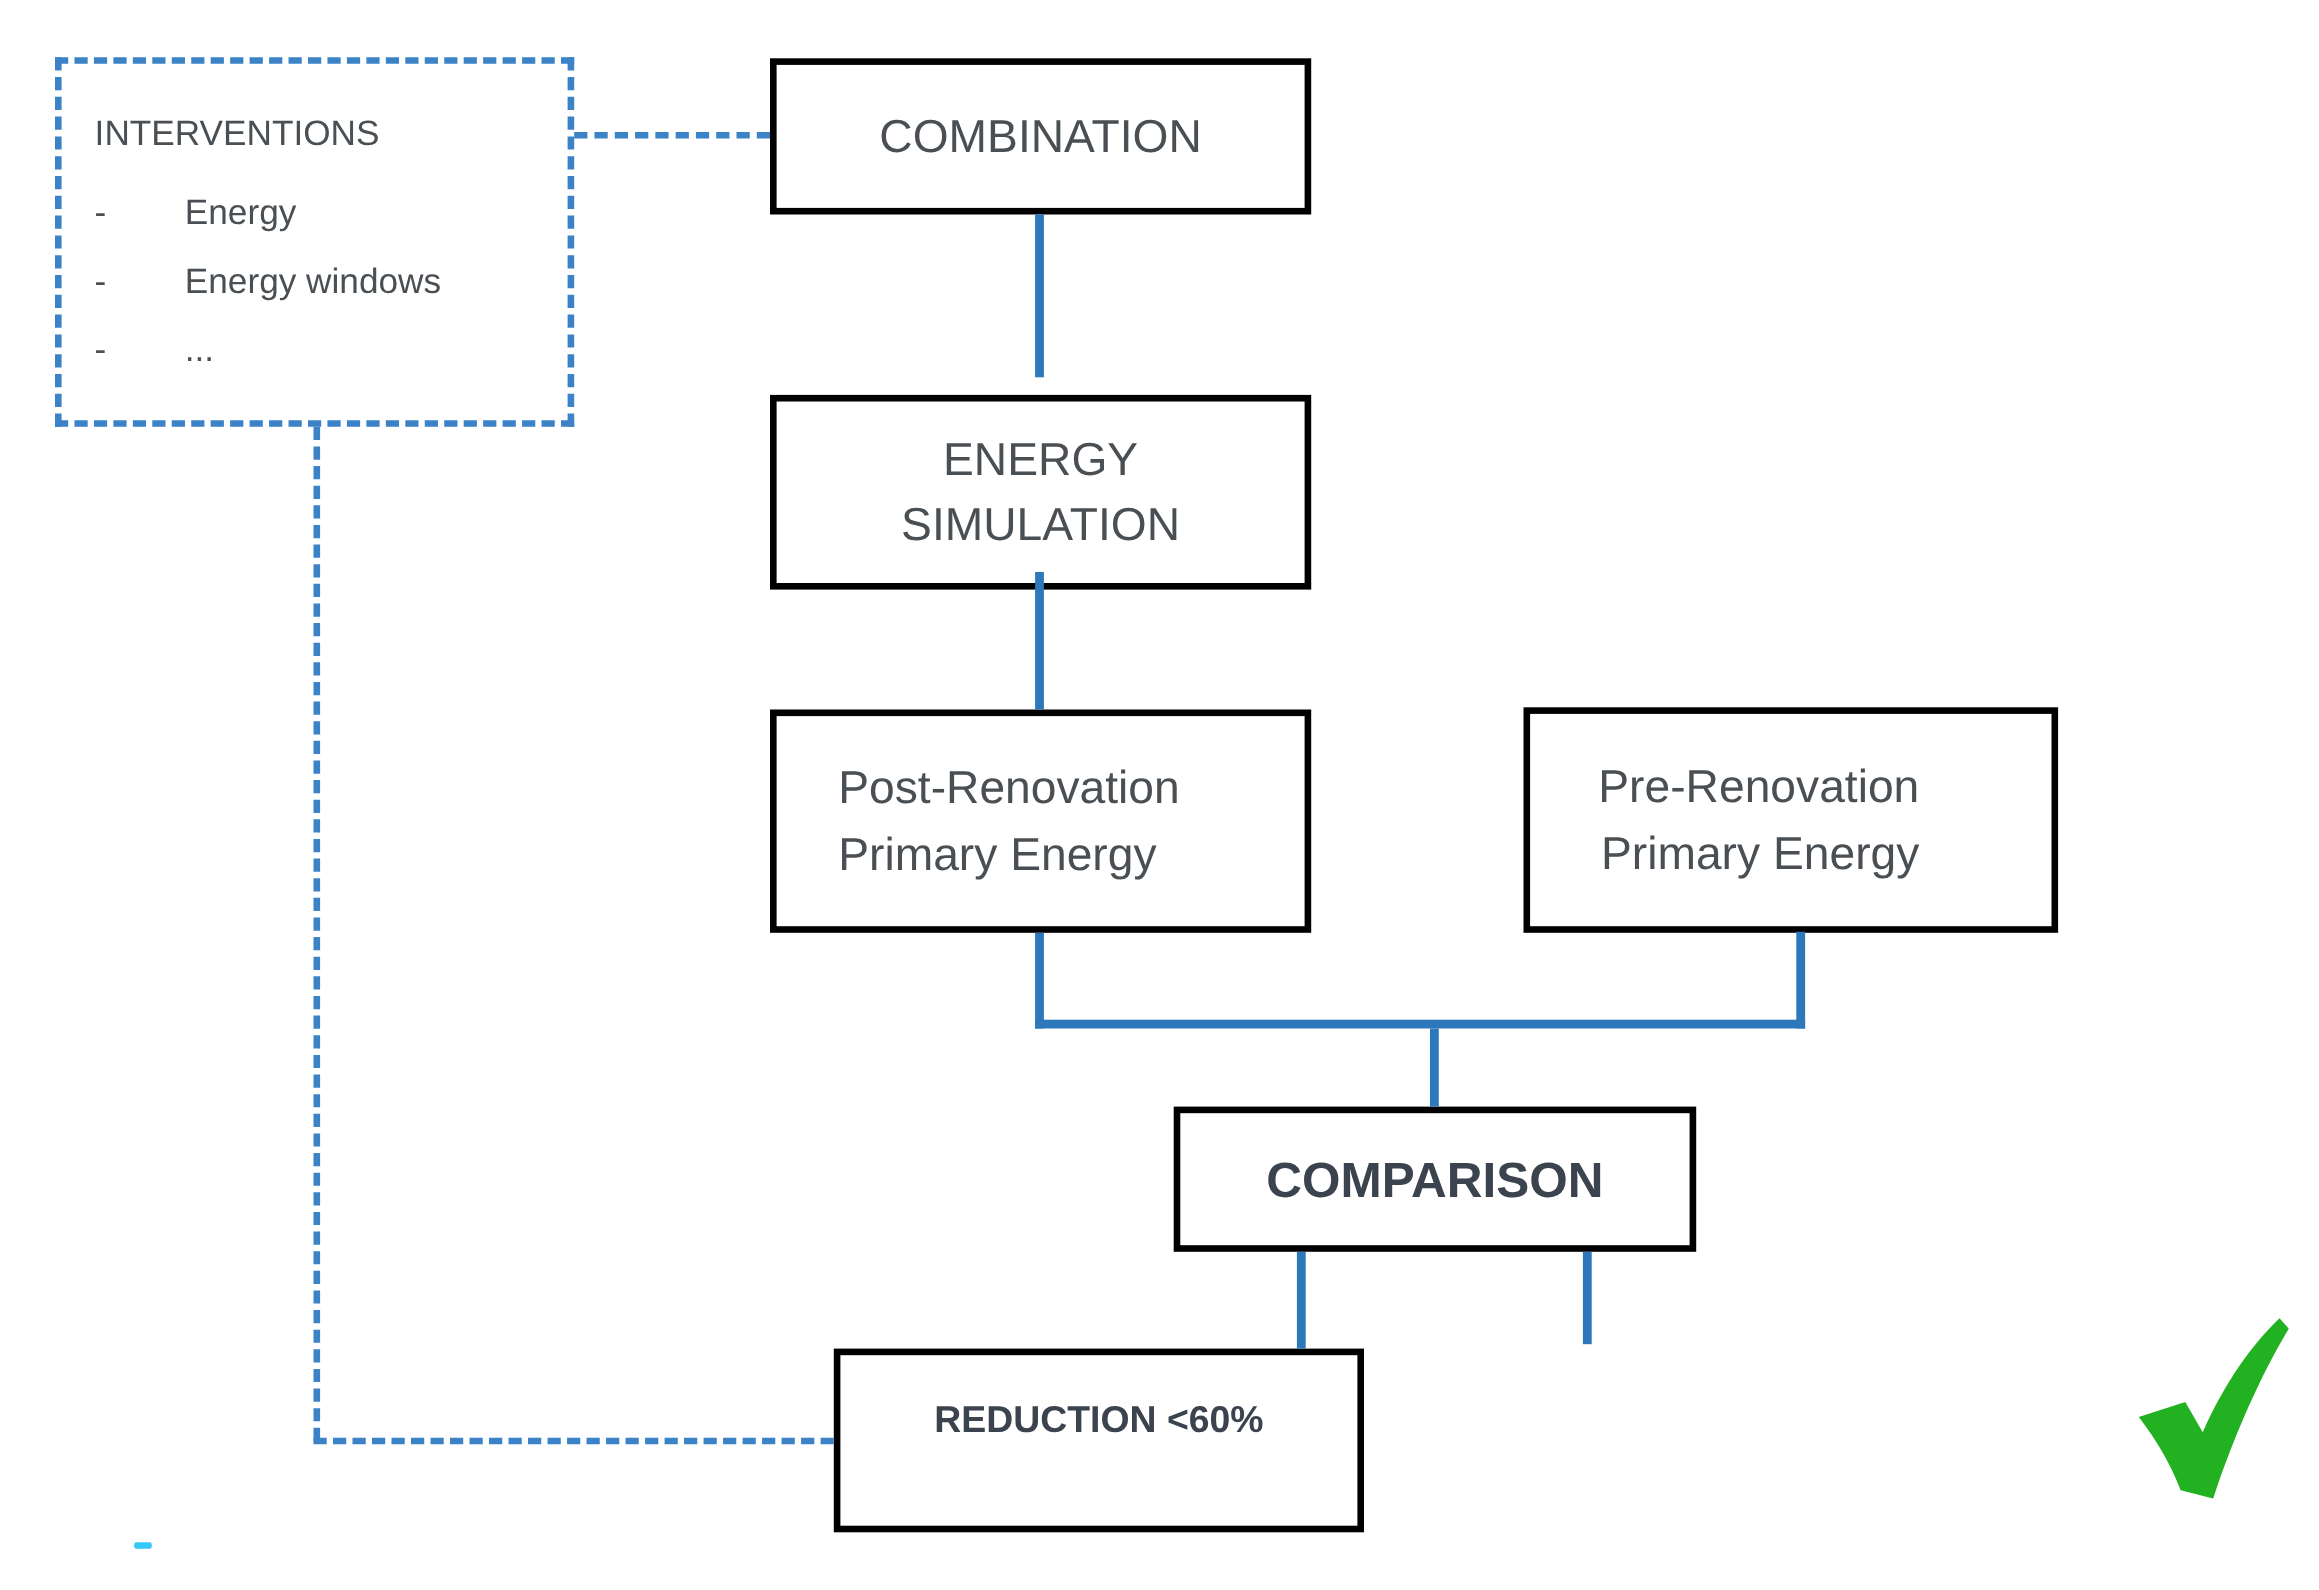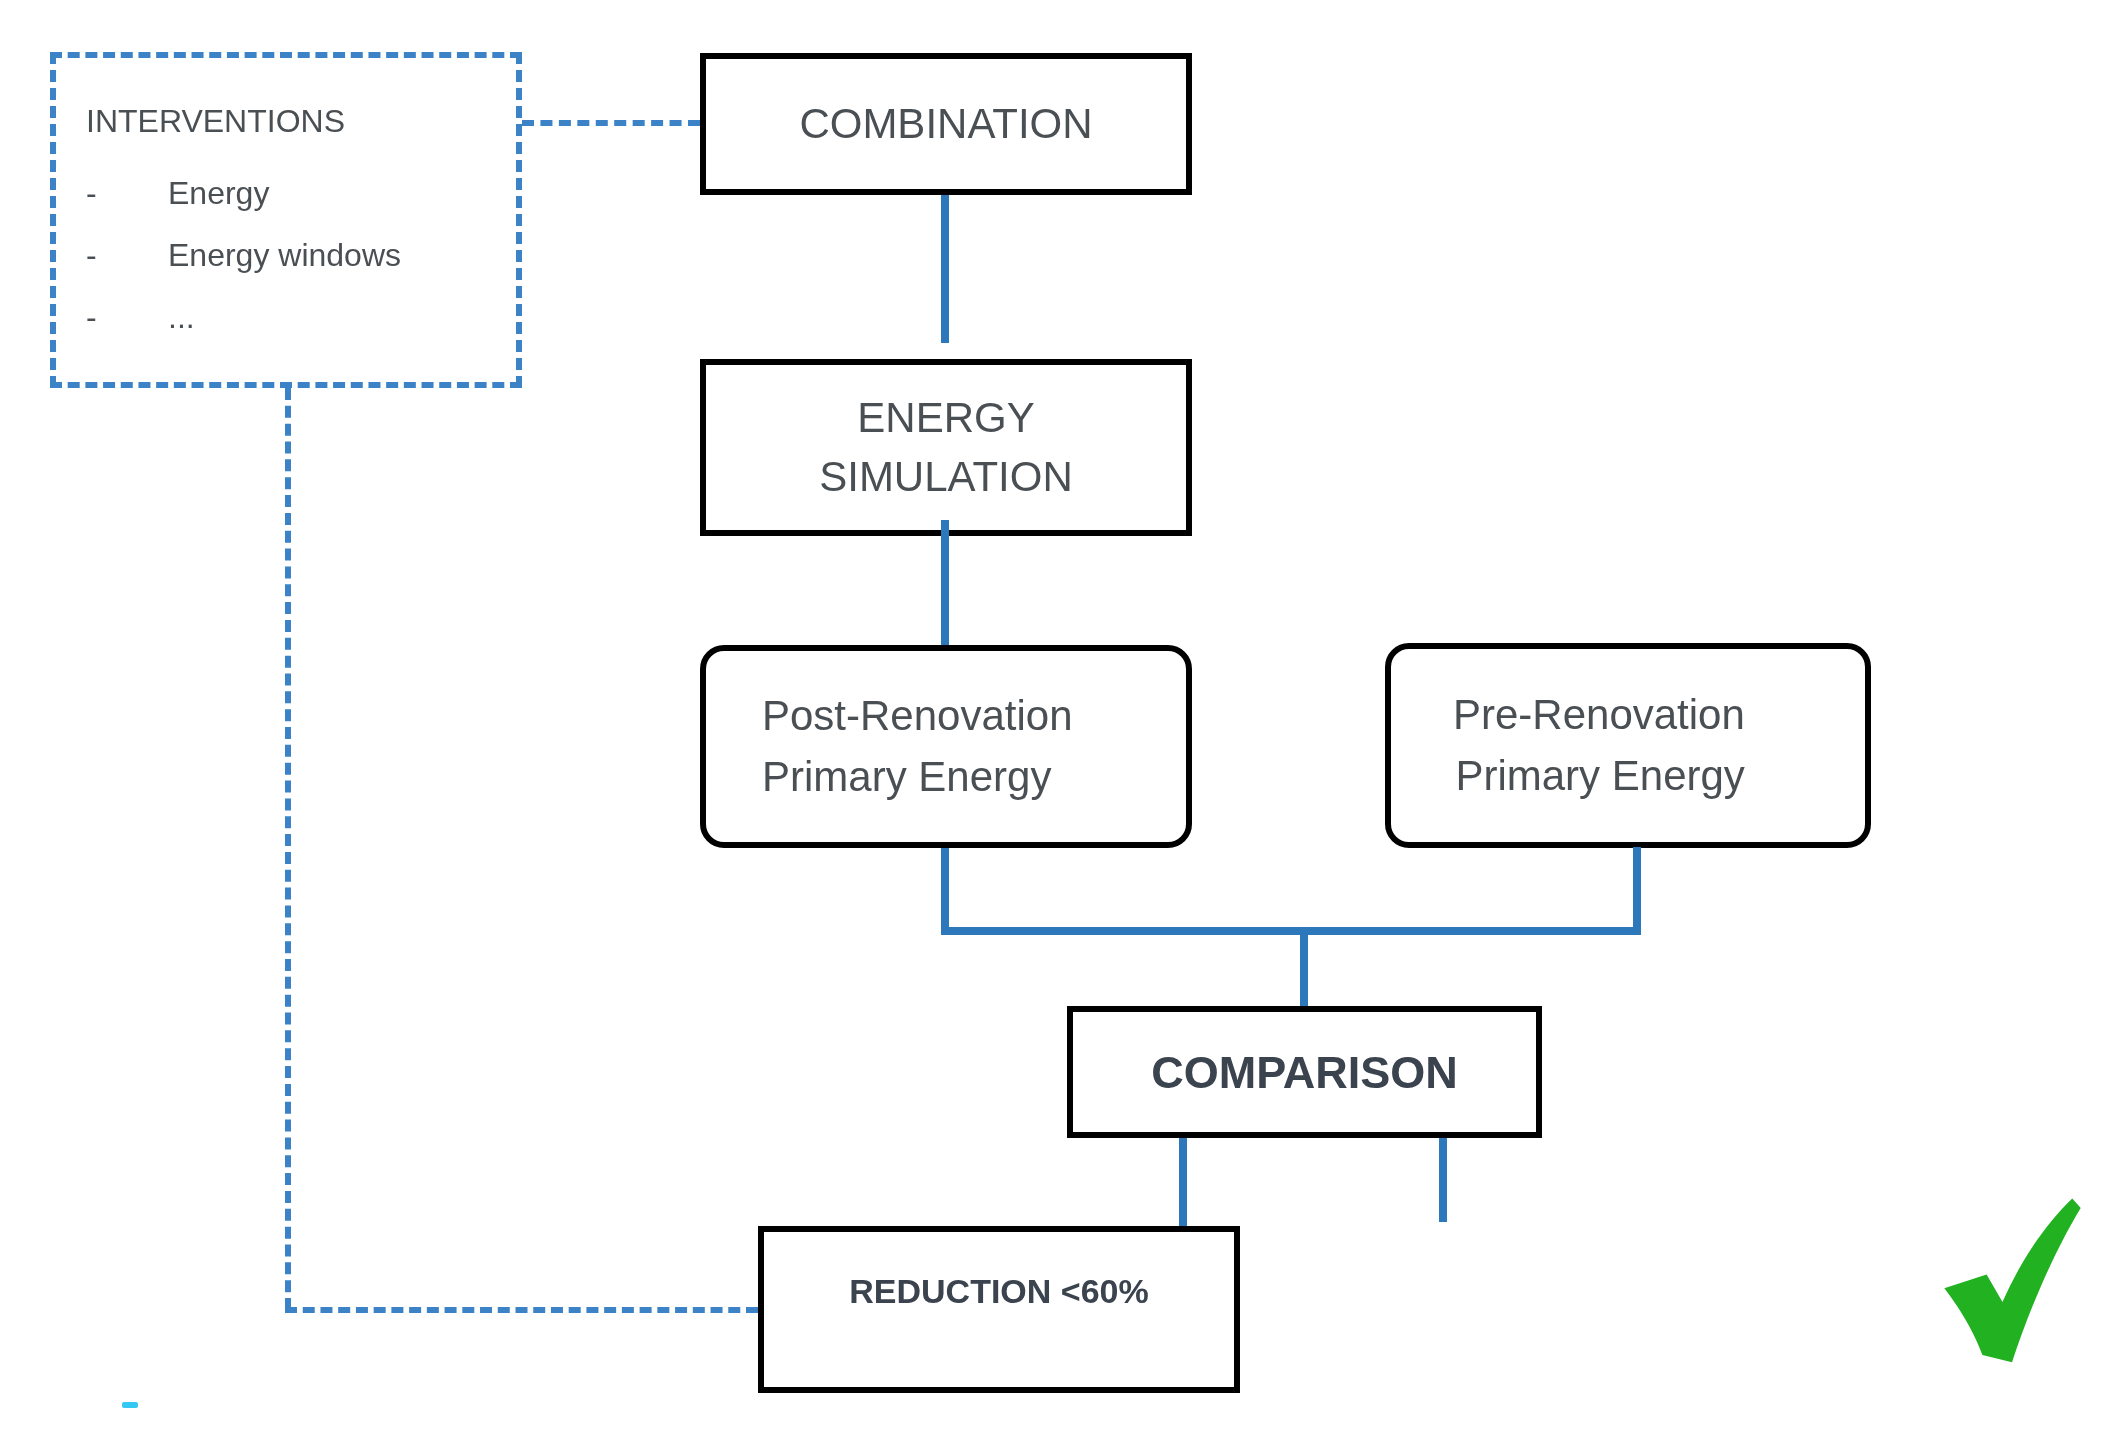--- a/index.html
+++ b/index.html
@@ -23,21 +23,20 @@
     align-items: center;
     justify-content: center;
     text-align: center;
     white-space: pre-line;
     line-height: 1.4;
   }
   .node.left-text {
     justify-content: flex-start;
     text-align: left;
     line-height: 1.45;
-    border-radius: 24px;
   }
   .node.bold-text {
     font-weight: bold;
     font-size: 34px;
     color: #3b434e;
   }
   #box-combination   { left: 700px;  top: 53px;   width: 492px; height: 142px; }
   #box-energy        { left: 700px;  top: 343px;  width: 492px; height: 177px; margin-top: 16px; }
   #box-post          { left: 700px;  top: 645px;  width: 492px; height: 203px; padding-left: 56px; }
   #box-pre           { left: 1385px; top: 643px;  width: 486px; height: 205px; padding-left: 62px; text-align: right; }

